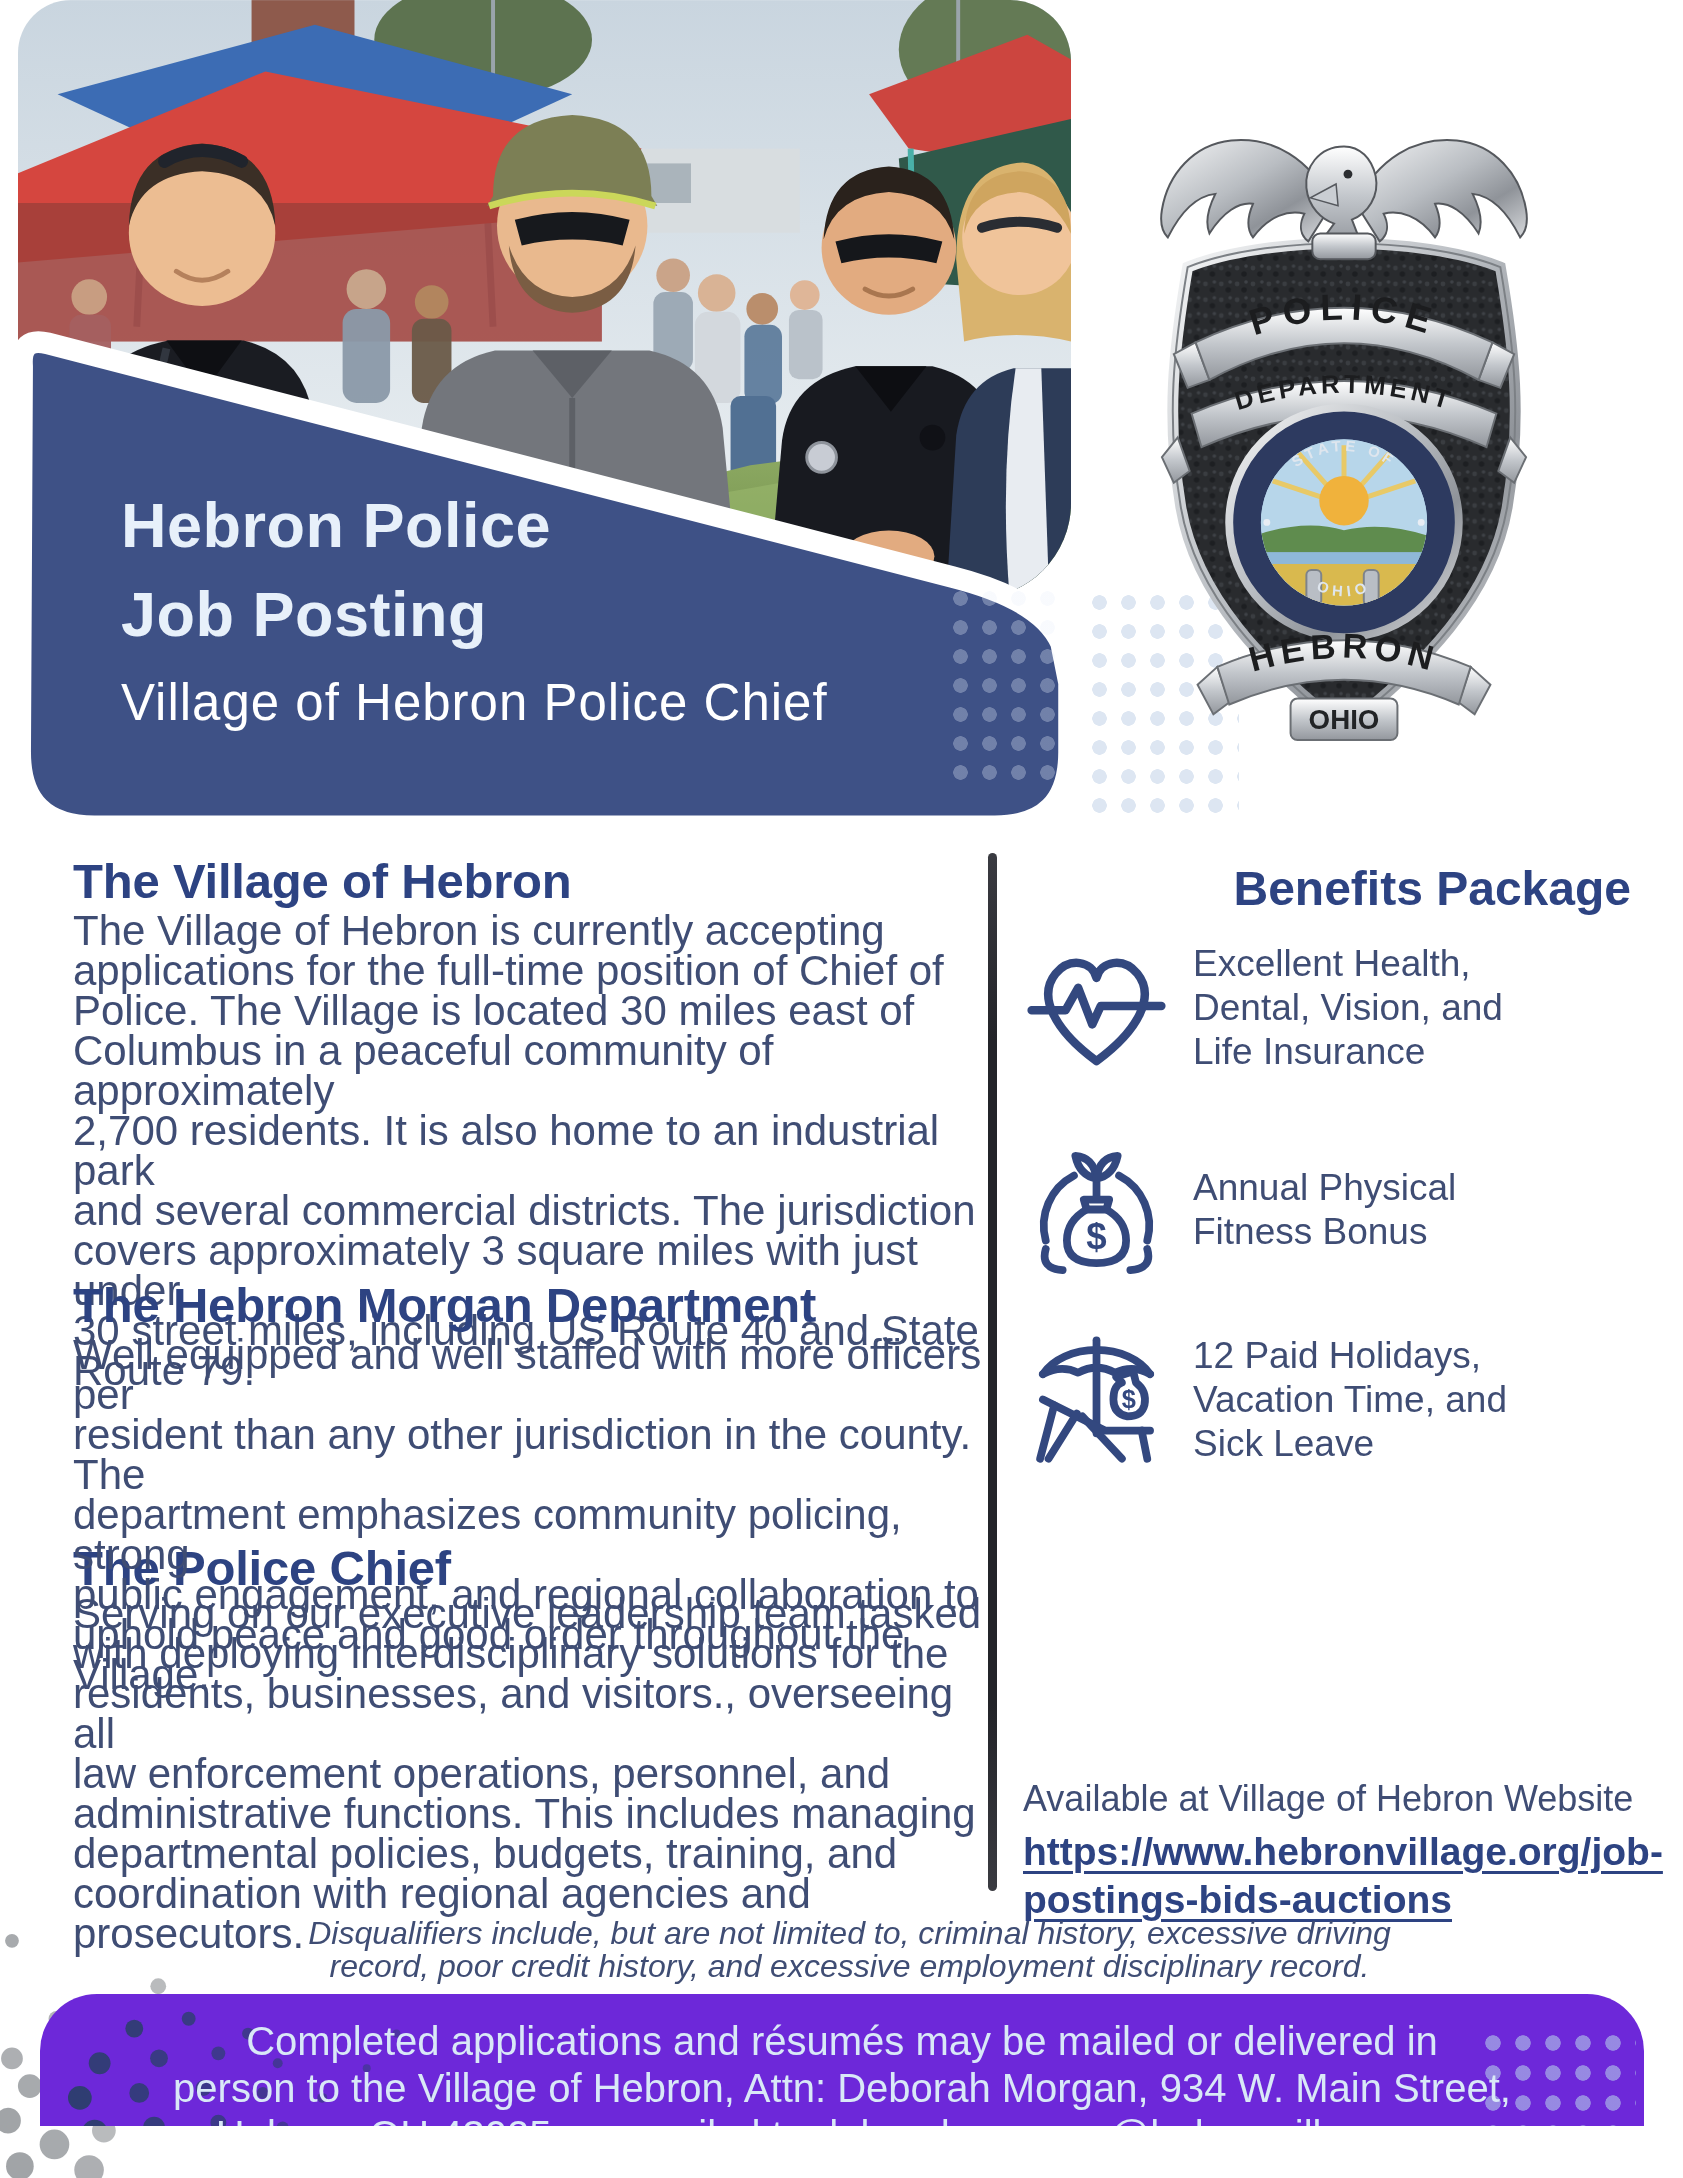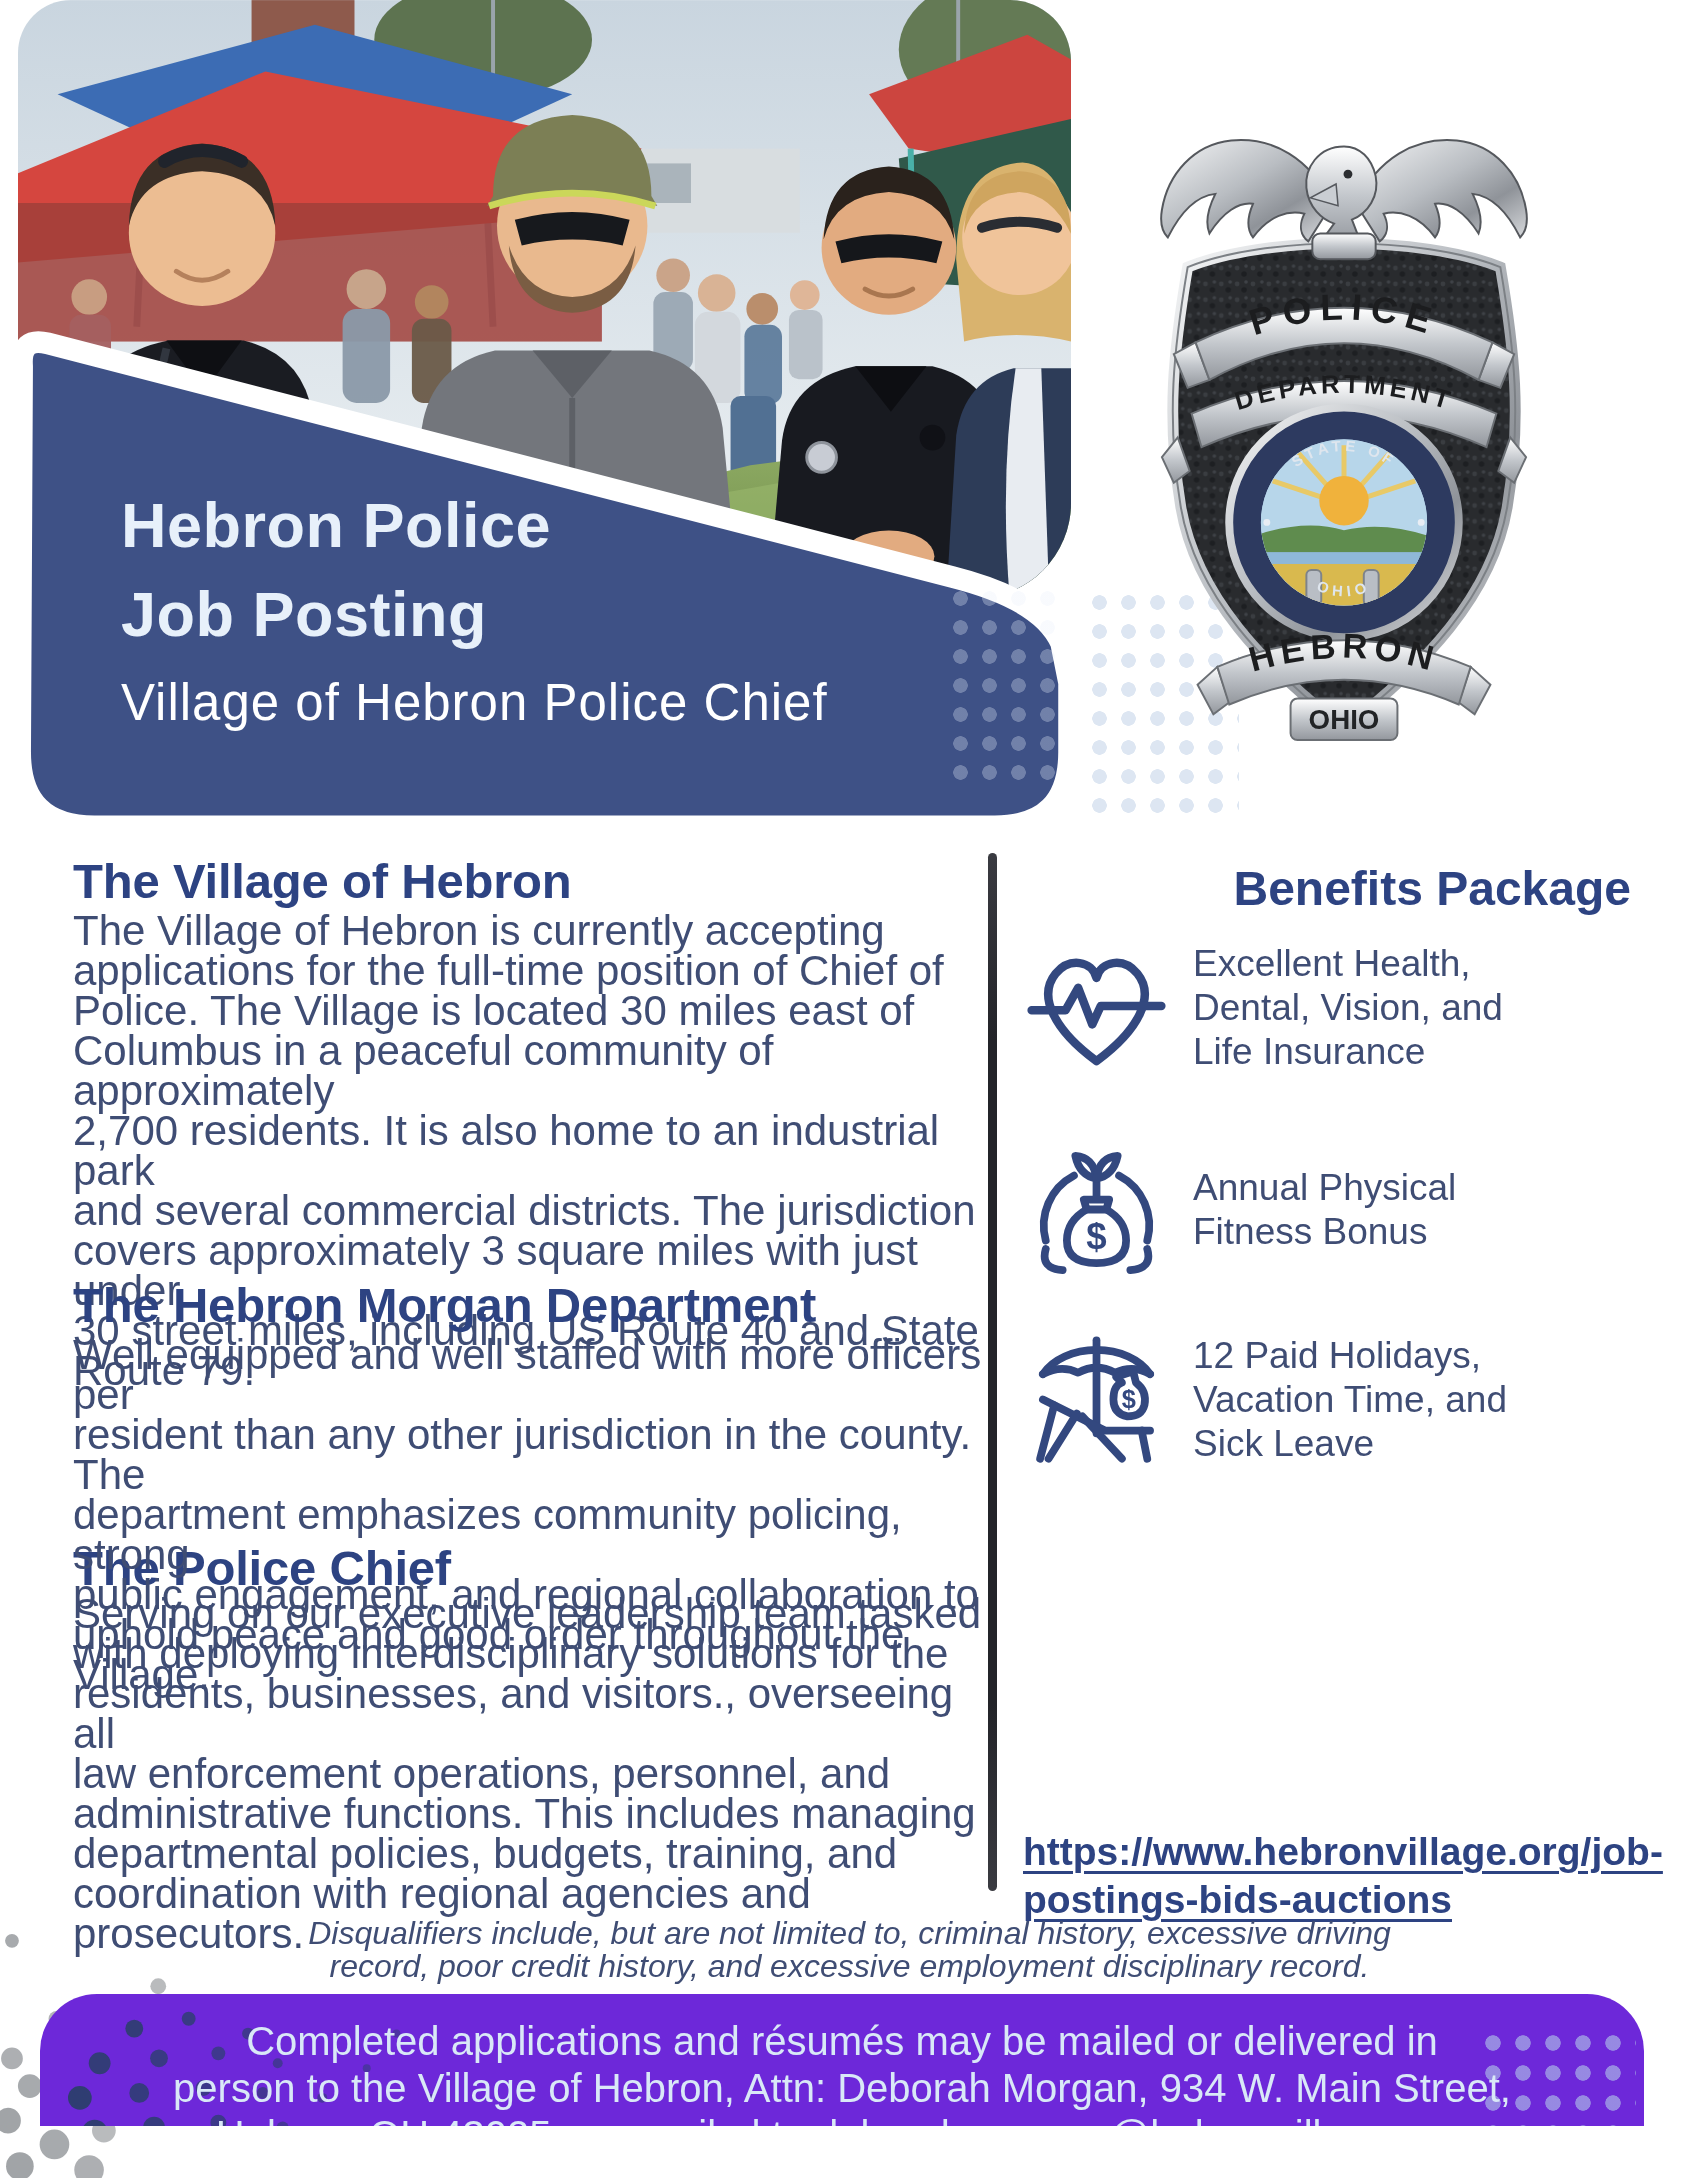--- a/index.html
+++ b/index.html
@@ -343,20 +343,21 @@
       <path d="M82,72 L86,92"></path>
       <path d="M64,34 L76,30 L78,38 Q86,44 84,54 Q82,62 72,62 Q62,60 62,50 Q62,40 68,38 Z"></path>
       <text x="73" y="56" text-anchor="middle" font-size="18" font-weight="bold" fill="#33487f" stroke="none" font-family="Liberation Sans, sans-serif">$</text>
     </svg>
     <div class="blabel pre">12 Paid Holidays,
 Vacation Time, and
 Sick Leave</div>
   </div>
 
 
+  <div class="abs apps-line" style="top:1778px;">Available at Village of Hebron Website</div>
   <a class="abs apps-link pre" style="top:1828px;" href="#">https://www.hebronvillage.org/job-
 postings-bids-auctions</a>
 
   <div class="abs disclaimer pre">Disqualifiers include, but are not limited to, criminal history, excessive driving
 record, poor credit history, and excessive employment disciplinary record.</div>
 
   <svg class="abs gray-dots" viewBox="0 0 190 256">
     <g fill="#8a8d91">
       <circle cx="12" cy="16" r="7" opacity=".75"></circle>
         <circle cx="160" cy="62" r="8" opacity=".6"></circle>

